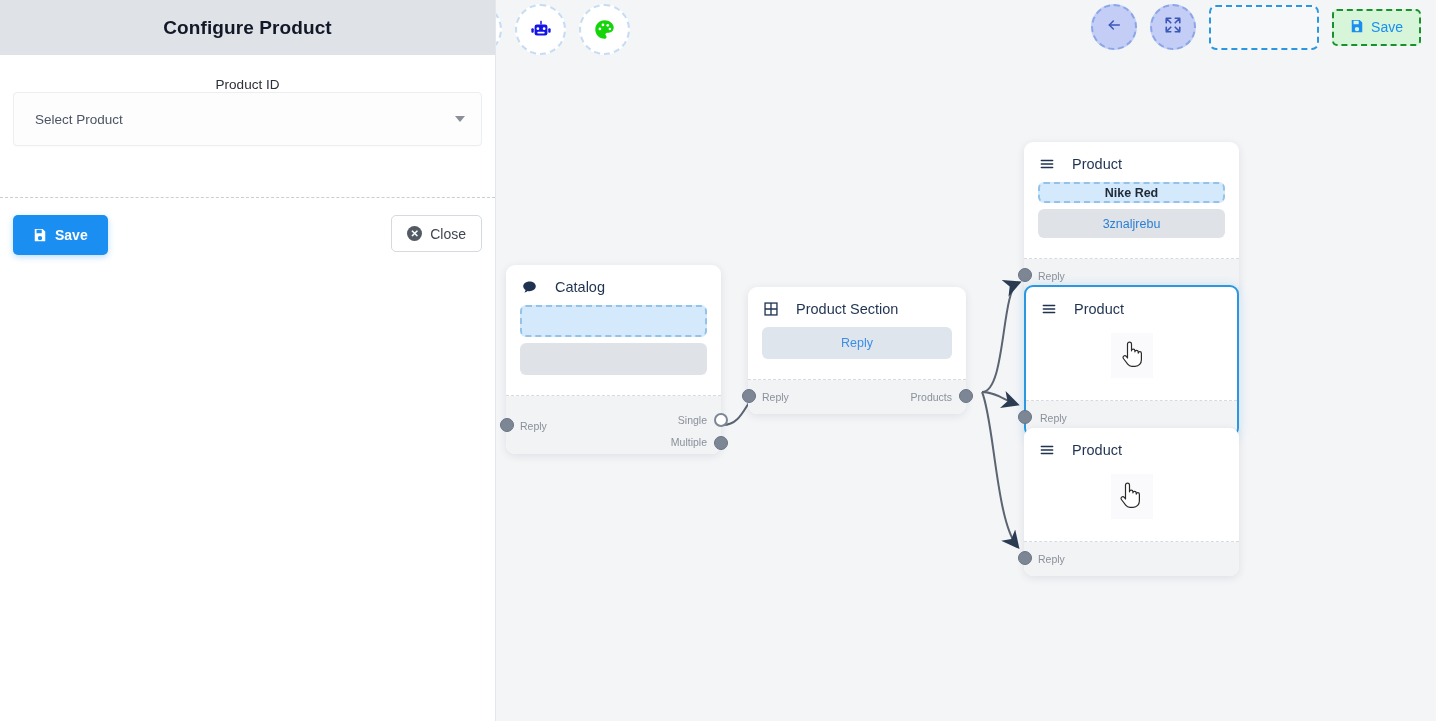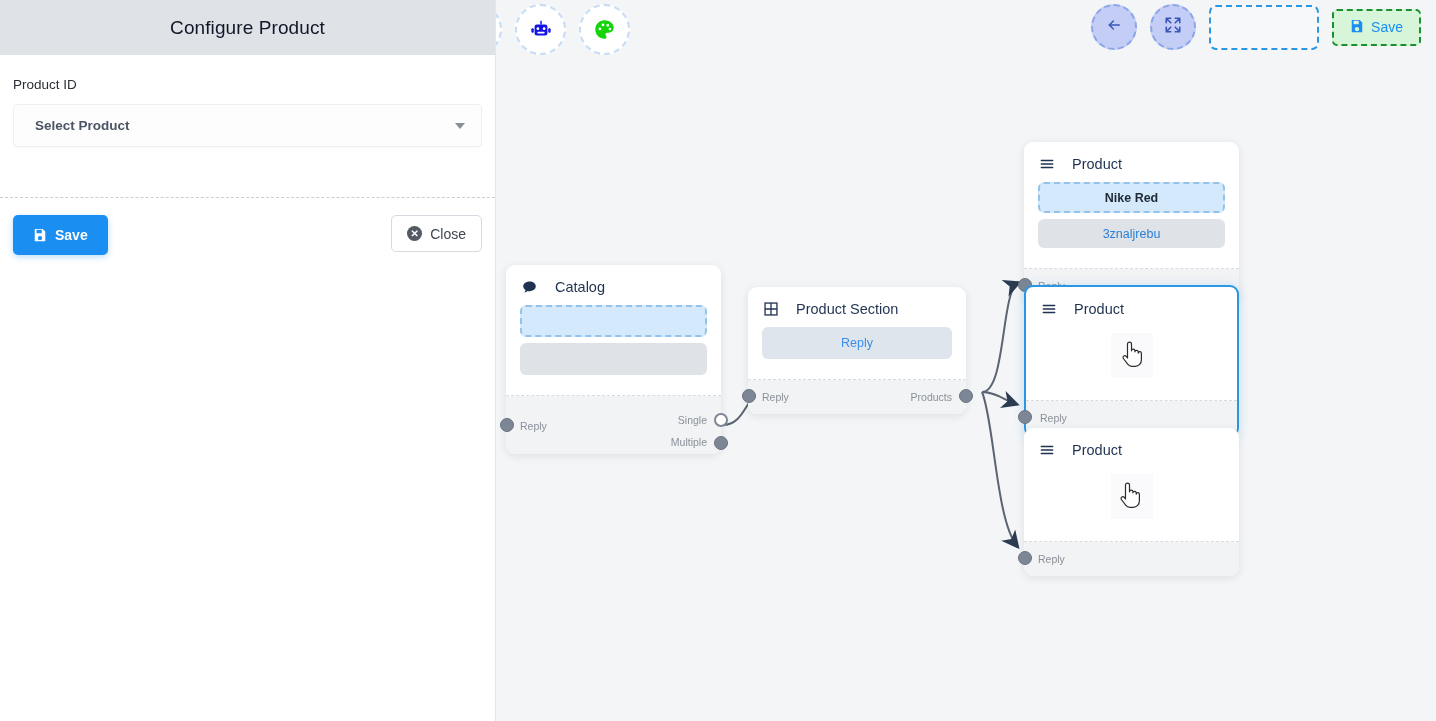--- a/index.html
+++ b/index.html
@@ -17,38 +17,38 @@
     width: 496px; height: 721px;
     background: #ffffff;
     border-right: 1px solid #e3e6ea;
   }
   .panel-header {
     height: 55px;
     background: #dfe2e7;
     display: flex; align-items: center; justify-content: center;
   }
   .panel-title {
-    font-size: 19px; font-weight: normal; color: #111827;
+    font-size: 19px; font-weight: bold; color: #111827;
     letter-spacing: .1px;
   }
   .panel-body { padding: 22px 13px 0 13px; height: 130px; }
   .field-label {
-    font-size: 13.5px; color: #2b2f36; margin-bottom: 12px;
+    font-size: 13.5px; color: #2b2f36; 
     display: block;
+    text-align: center;
   }
   .select-box {
     position: relative;
-    height: 43px;
+    height: 54px;
     border: 1px solid #eceef1;
     border-radius: 4px;
     background: #fdfdfe;
     display: flex; align-items: center;
     padding: 0 34px 0 21px;
     box-shadow: 0 1px 1px rgba(0,0,0,.02);
-    font-weight: bold;
   }
   .select-value { font-size: 13.5px; color: #4b5563; }
   .caret {
     position: absolute; right: 16px; top: 50%;
     transform: translateY(-50%);
     width: 0; height: 0;
     border-left: 5px solid transparent;
     border-right: 5px solid transparent;
     border-top: 6px solid #8a8f98;
   }
@@ -149,21 +149,21 @@
   .node-title { font-size: 14.5px; color: #1f3350; font-weight: normal; }
   .node-icon { color: #1f3350; display: flex; align-items: center; }
   .node-body { padding: 2px 14px 14px 14px; }
   .chip {
     border-radius: 6px; height: 29px;
     display: flex; align-items: center; justify-content: center;
     font-size: 12.5px; margin-bottom: 6px;
   }
   .chip-dashed-blue {
     background: #d4e9fb; border: 2px dashed #93c3ea;
-    color: #1f2937; font-weight: bold; height: 31px;
+    color: #1f2937; font-weight: bold; height: 21px;
   }
   .chip-gray { background: #dfe3e8; color: #2a7fd4; }
   .chip-gray-empty { background: #dfe3e8; color: transparent; }
   .chip-demo { background: #dfe5ec; color: #3b8ee8; }
   .chip-tall { height: 32px; }
   .node-sep { border-top: 1px dashed #d7dbe1; margin: 0; }
   .node-foot {
     position: relative;
     display: flex; align-items: center; justify-content: space-between;
     background: #f1f3f5;

